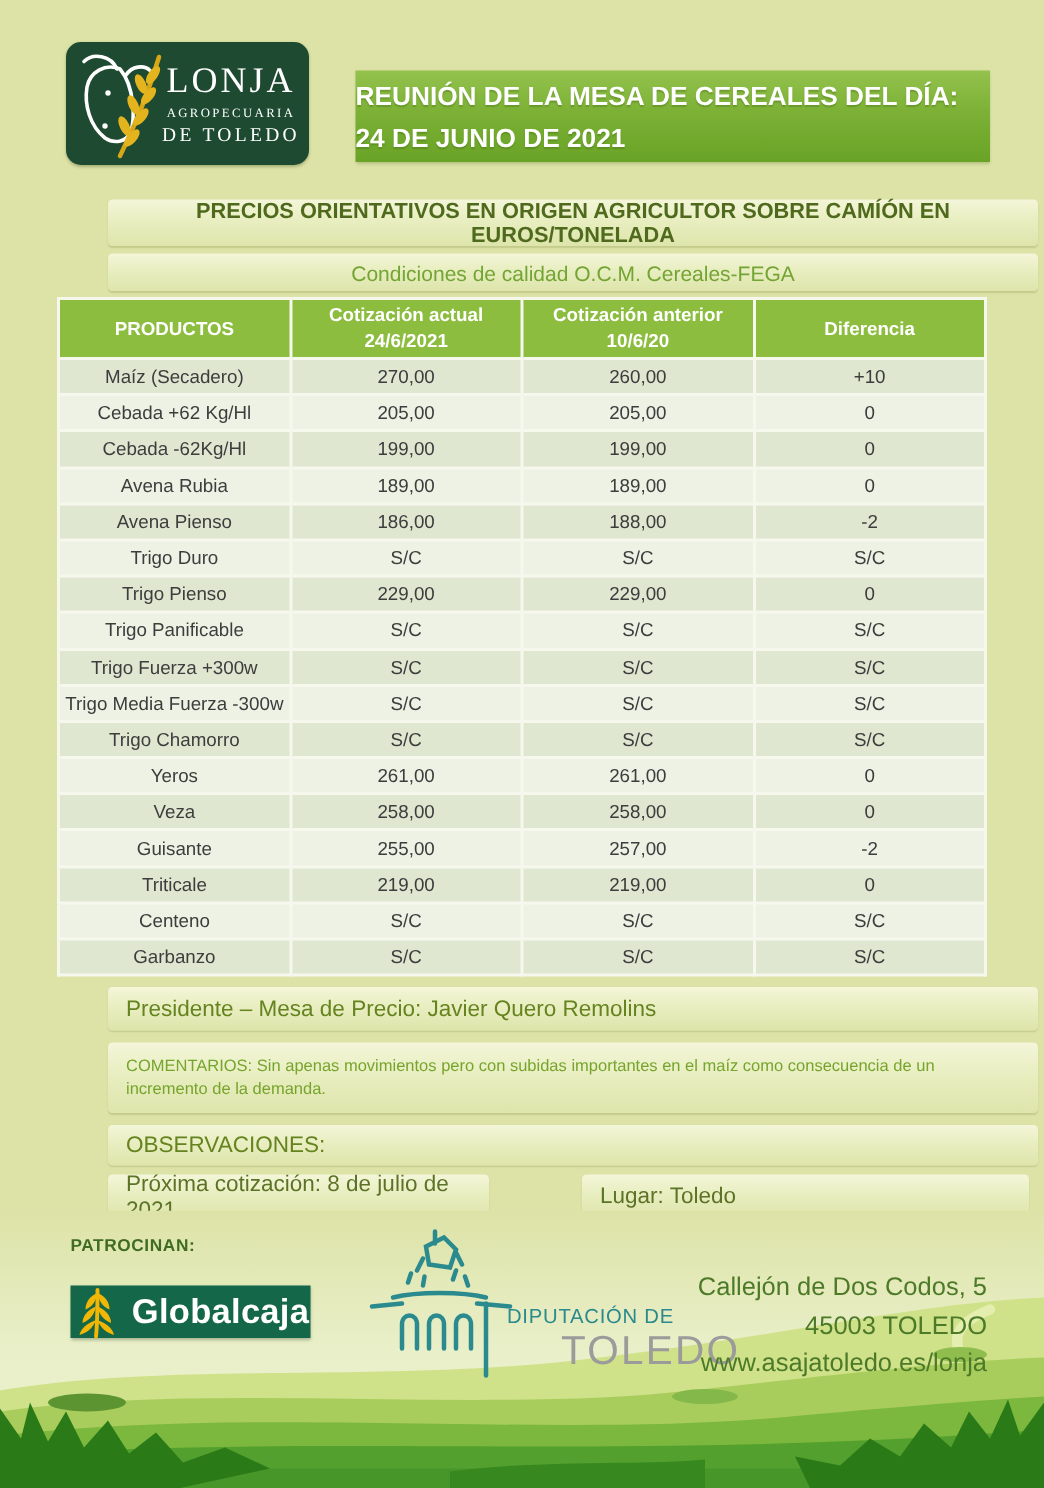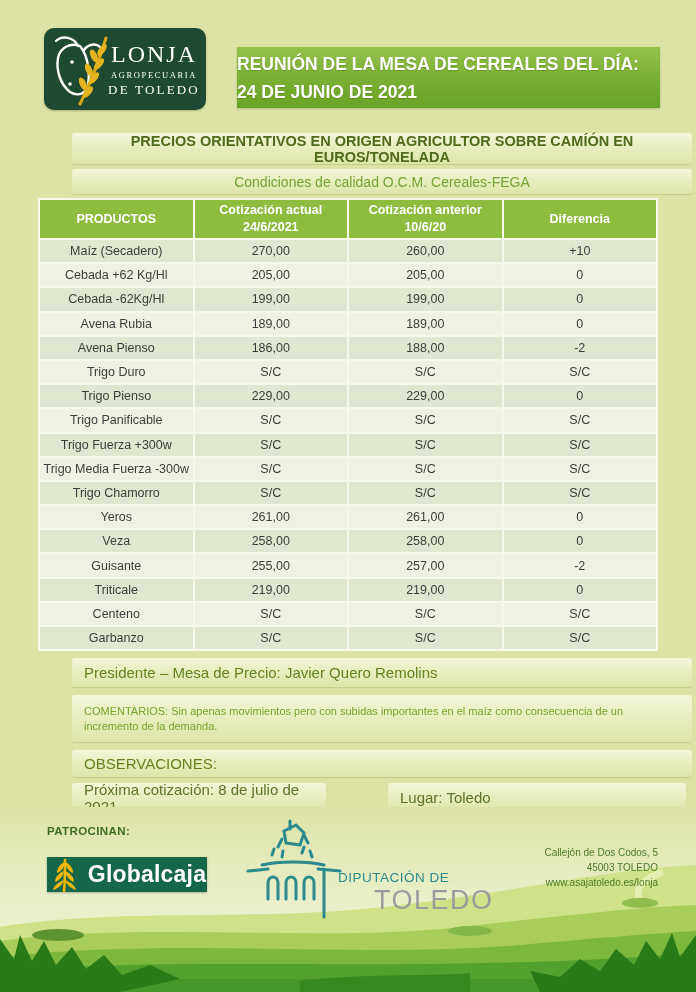--- a/index.html
+++ b/index.html
@@ -79,21 +79,21 @@
     background:#15674a;display:flex;align-items:center;justify-content:center;
     box-shadow:0 1px 2px rgba(40,70,40,.35);
   }
   .globalcaja-text{color:#fff;font-size:23px;font-weight:600;letter-spacing:.2px;margin-left:6px;}
   .diputacion{position:absolute;left:238px;top:6px;z-index:3;width:210px;height:112px;}
   .diputacion-text{position:absolute;left:100px;top:58px;line-height:1;}
   .dip-line1{font-size:13.5px;color:#2b8a8e;letter-spacing:.5px;}
   .dip-line2{font-size:27px;color:#9b9b9b;letter-spacing:1.5px;margin-top:2px;margin-left:36px;}
   .address{
     position:absolute;right:38px;top:38px;z-index:3;text-align:right;
-    font-size:10px;color:#4d7a28;line-height:1.5;
+    font-size:17px;color:#4d7a28;line-height:1.5;
   }
 </style>
 </head>
 <body>
 
 <div class="page">
 
   <div class="header">
     <div class="logo-box">
       <svg class="logo-art" width="74" height="76" viewBox="0 0 74 76">

